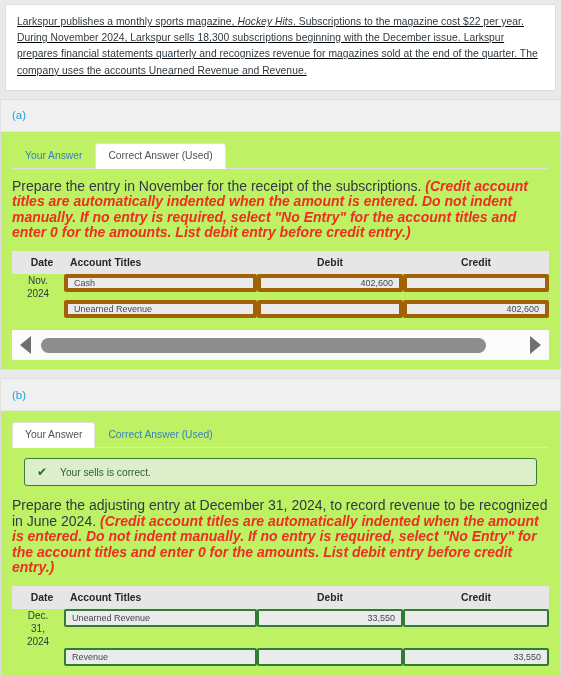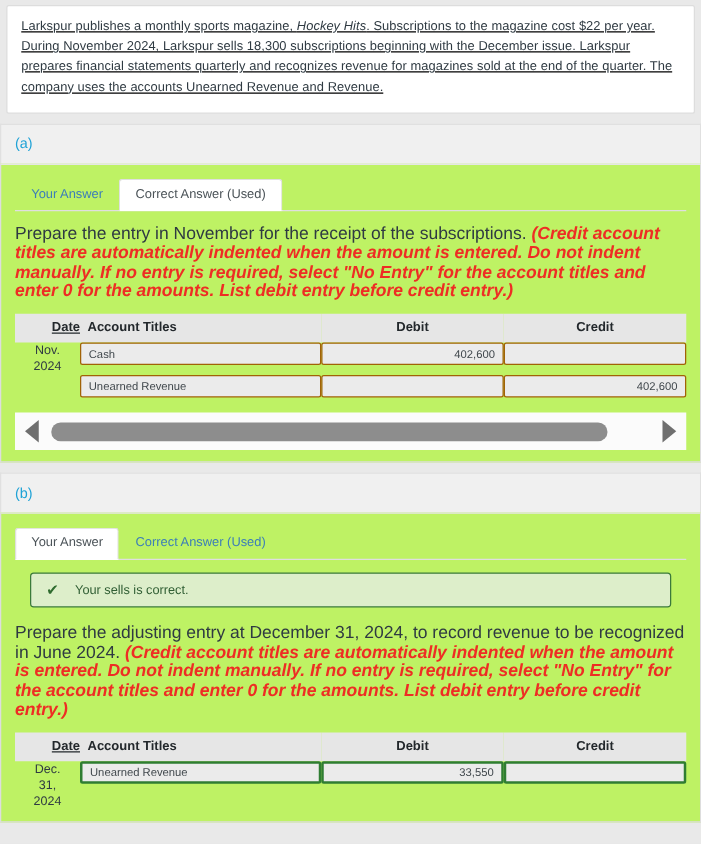--- a/index.html
+++ b/index.html
@@ -145,23 +145,22 @@
     background: #e6e6e6;
     font-size: 10.4px;
     color: #23282c;
     font-weight: bold;
     padding: 6px 0 6px 0;
     text-align: center;
     border: none;
   }
   .jtable thead th.h-date {
     width: 44px;
-    text-align: right;
+    text-align: center;
     padding-left: 8px;
-    text-decoration: underline;
   }
   .jtable thead th.h-acct {
     text-align: left;
     padding-left: 6px;
   }
   .jtable thead th.h-debit { width: 146px; }
   .jtable thead th.h-credit { width: 146px; }
 
   .jtable td {
     padding: 0;
@@ -175,21 +174,21 @@
     padding-top: 7px;
     width: 44px;
   }
   .cell-pad { padding: 6px 5px 0 5px; margin-left: 34px; }
   .cell-pad-first { padding: 6px 5px 0 6px; }
 
   .field {
     box-sizing: border-box;
     height: 18px;
     background: #ebebeb;
-    border: 1px solid #a16207;
+    border: 4px solid #a16207;
     border-radius: 2px;
     font-size: 9px;
     color: #41484d;
     display: flex;
     align-items: center;
     padding: 0 6px;
     white-space: nowrap;
     overflow: hidden;
   }
   .field.green {
@@ -367,20 +366,32 @@
               <td class="cell-pad-first">
                 <div class="field green">Unearned Revenue</div>
               </td>
               <td class="cell-pad">
                 <div class="field green num">33,550</div>
               </td>
               <td class="cell-pad">
                 <div class="field green num"></div>
               </td>
             </tr>
+            <tr>
+              <td class="date-cell"></td>
+              <td class="cell-pad-first row2-acct">
+                <div class="field green">Revenue</div>
+              </td>
+              <td class="cell-pad">
+                <div class="field green num"></div>
+              </td>
+              <td class="cell-pad">
+                <div class="field green num">33,550</div>
+              </td>
+            </tr>
           </tbody>
         </table>
       </div>
 
     </div>
   </div>
 
 </div>
 
 </body></html>

